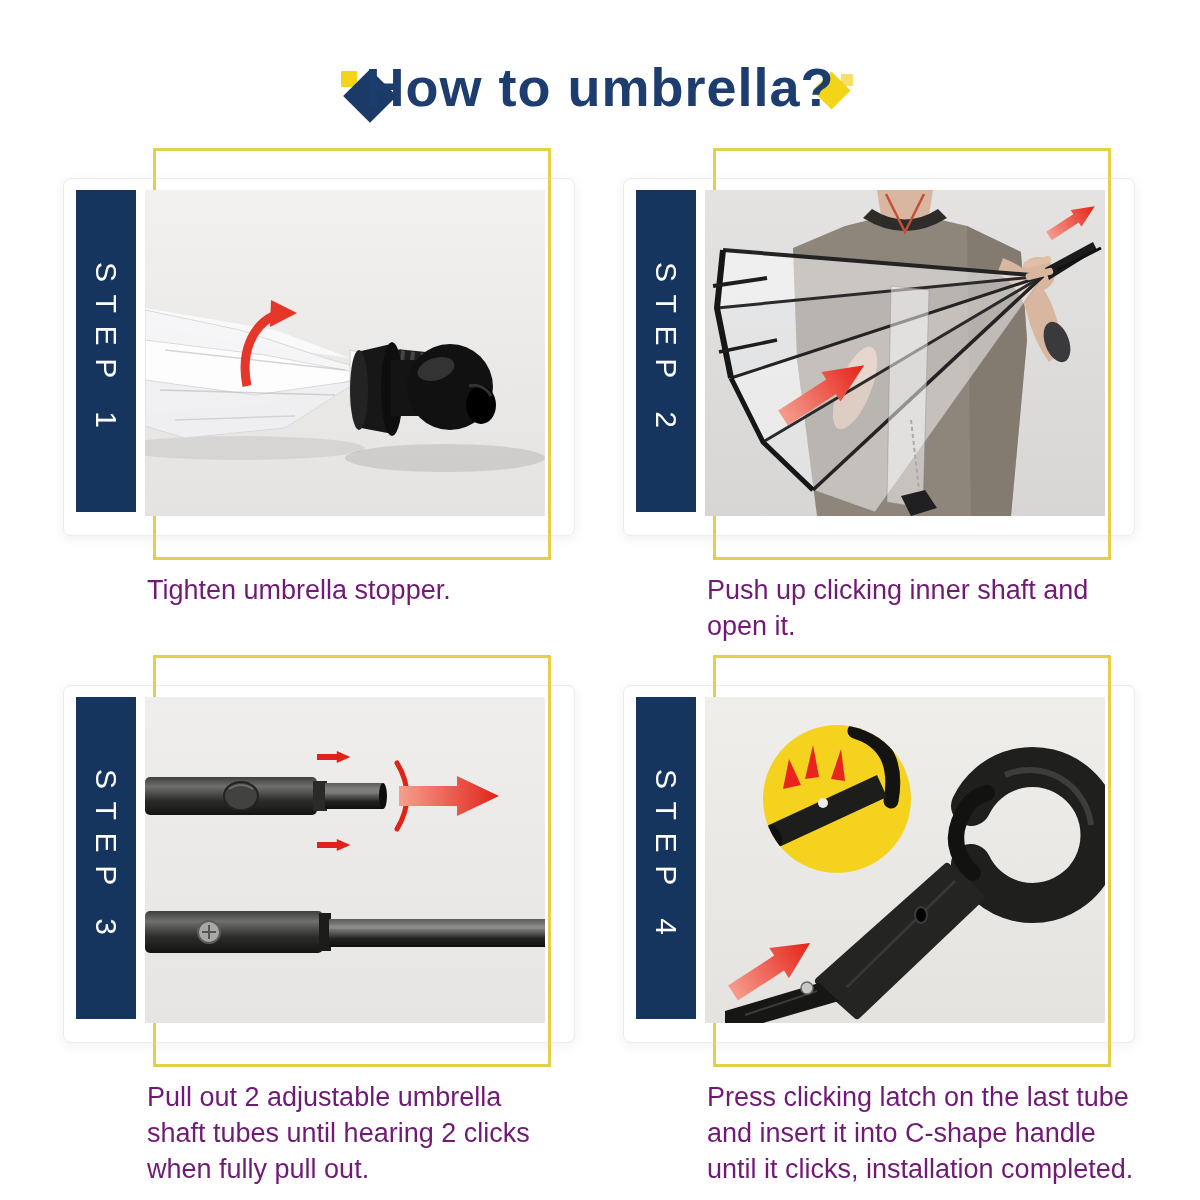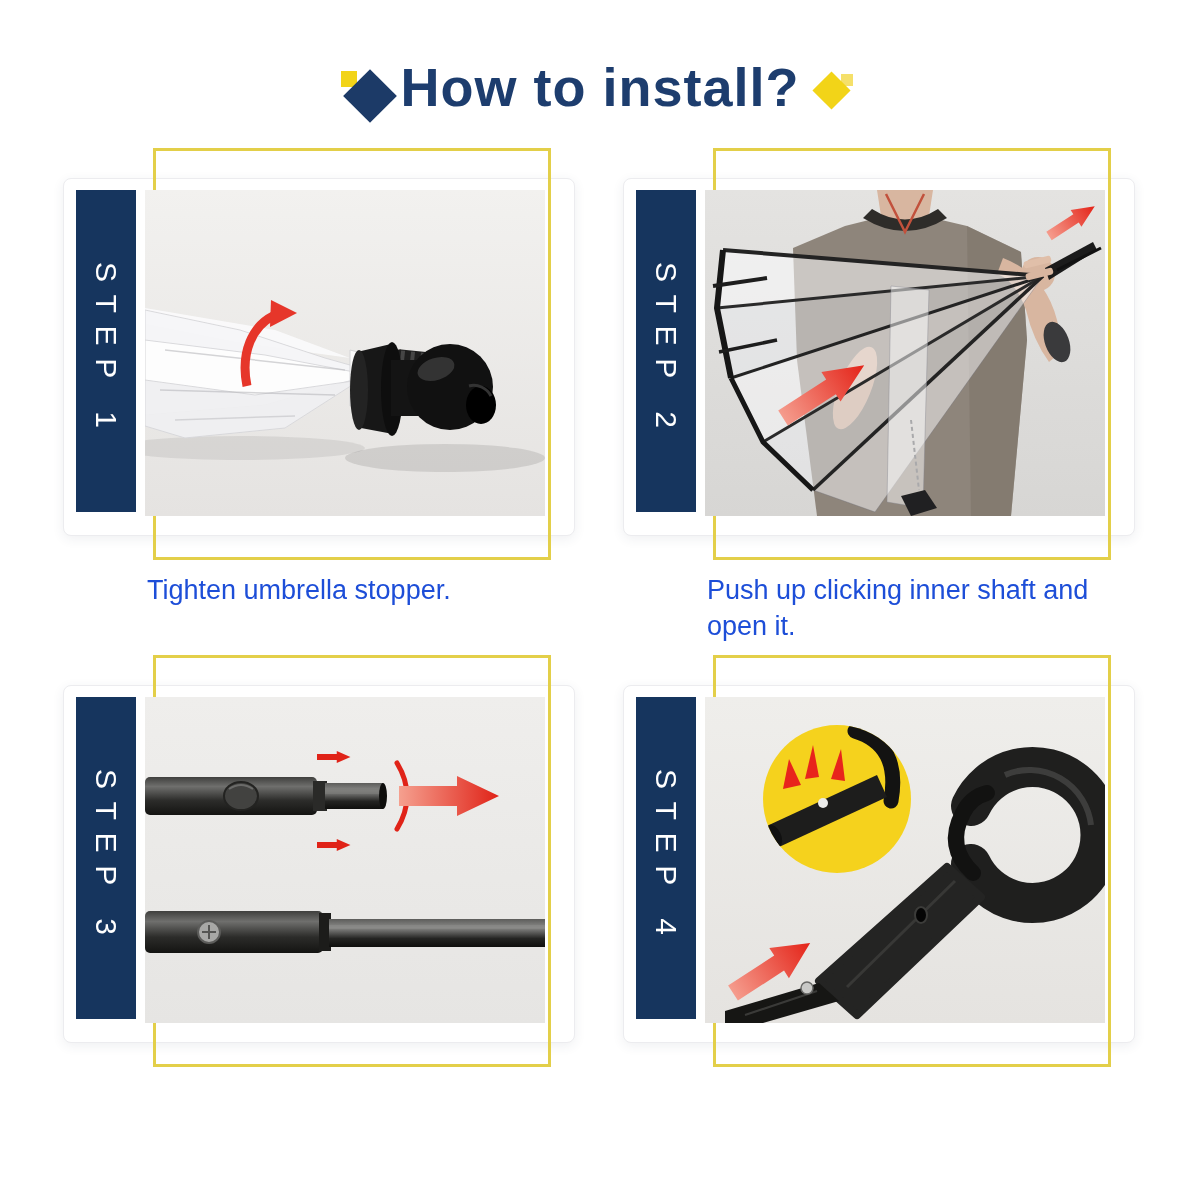--- a/index.html
+++ b/index.html
@@ -46,31 +46,31 @@
     color:#ffffff;font-size:30px;letter-spacing:.42em;font-weight:400;
     white-space:nowrap;
   }
   .photo{
     position:absolute;left:82px;top:42px;width:400px;height:326px;
     z-index:2;overflow:hidden;
   }
   .photo svg{display:block;}
   .caption{
     position:absolute;left:84px;top:424px;z-index:2;
-    font-size:27px;line-height:36px;color:#1d4ed8;white-space:pre;
+    font-size:27px;line-height:36px;color:#701a75;white-space:pre;
   }
 </style>
 </head>
 <body>
 
 <div class="decor sq d-left-sq"></div>
 <div class="decor diamond d-left"></div>
 <div class="decor sq d-right-sq"></div>
 <div class="decor diamond d-right"></div>
-<div class="title">How to install?</div>
+<div class="title">How to umbrella?</div>
 
 <div class="panel p1">
   <div class="card"></div>
   <div class="frame"></div>
   <div class="stepbar">
     <span>STEP 1</span>
   </div>
   <div class="photo">
     <svg width="400" height="326" viewBox="0 0 400 326">
       <defs>
@@ -253,20 +253,23 @@
         <rect x="0" y="214" width="178" height="42" rx="5" fill="url(#tubeA)"></rect>
         <circle cx="64" cy="235" r="11" fill="#a8a8a6" stroke="#5c5c5a" stroke-width="2"></circle>
         <line x1="57" y1="235" x2="71" y2="235" stroke="#555553" stroke-width="2"></line>
         <line x1="64" y1="228" x2="64" y2="242" stroke="#555553" stroke-width="2"></line>
         <rect x="174" y="216" width="12" height="38" fill="#1c1c1a"></rect>
         <rect x="184" y="222" width="216" height="28" fill="url(#tubeB)"></rect>
         <rect x="184" y="228" width="216" height="4" fill="#8a8a88" opacity=".6"></rect>
       </g>
     </svg>
   </div>
+  <div class="caption">Pull out 2 adjustable umbrella
+shaft tubes until hearing 2 clicks
+when fully pull out.</div>
 </div>
 
 <div class="panel p4">
   <div class="card"></div>
   <div class="frame"></div>
   <div class="stepbar">
     <span>STEP 4</span>
   </div>
   <div class="photo">
     <svg width="400" height="326" viewBox="0 0 400 326">
@@ -308,13 +311,16 @@
           <polygon points="84,62 96,88 78,92" fill="#e8241c"></polygon>
           <polygon points="108,48 114,80 100,82" fill="#e8241c"></polygon>
           <polygon points="136,52 126,82 140,84" fill="#e8241c"></polygon>
         </g>
       </g>
       <g transform="translate(28,296) rotate(-33)">
         <polygon points="0,-9 55,-9 55,-18 92,0 55,18 55,9 0,9" fill="url(#redG4)"></polygon>
       </g>
     </svg>
   </div>
+  <div class="caption">Press clicking latch on the last tube
+and insert it into C-shape handle
+until it clicks, installation completed.</div>
 </div>
 
 </body></html>

